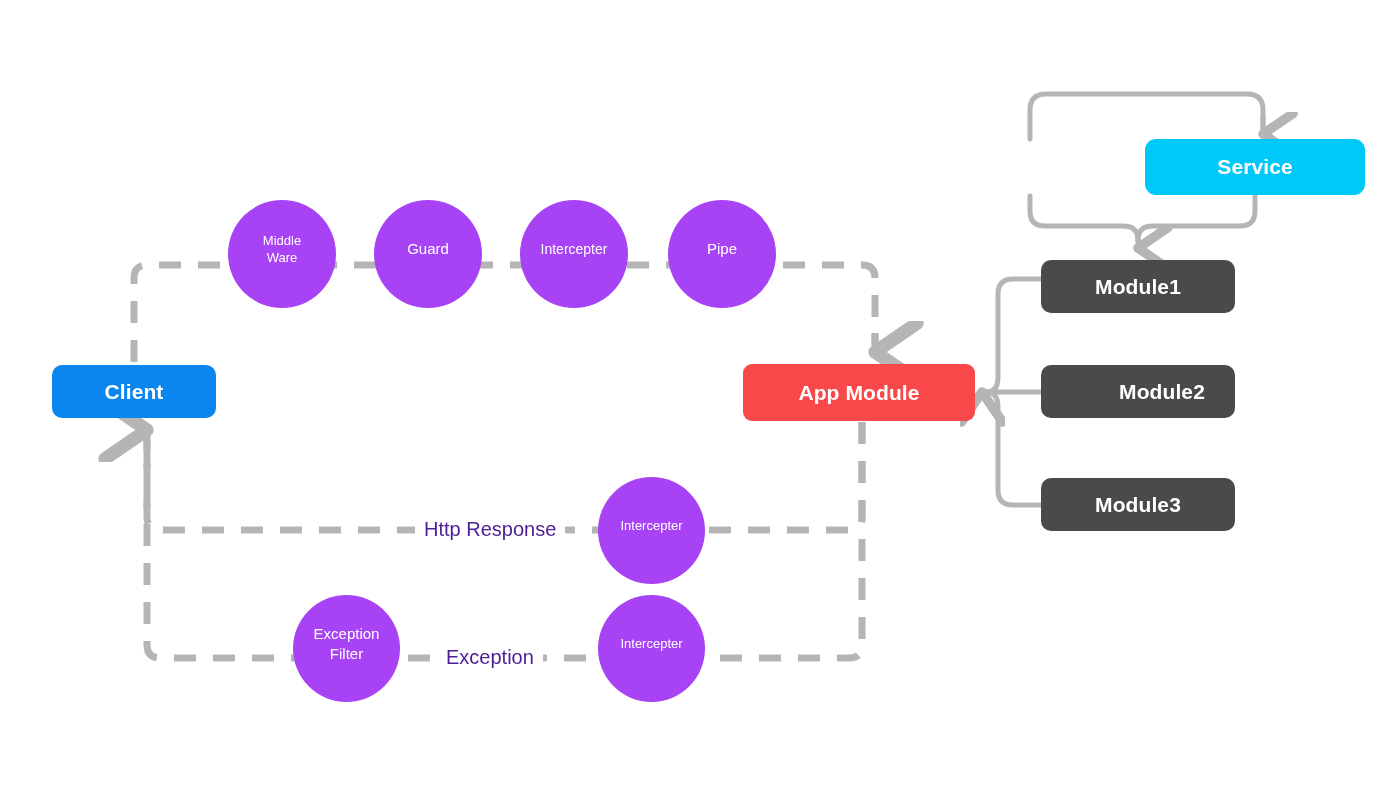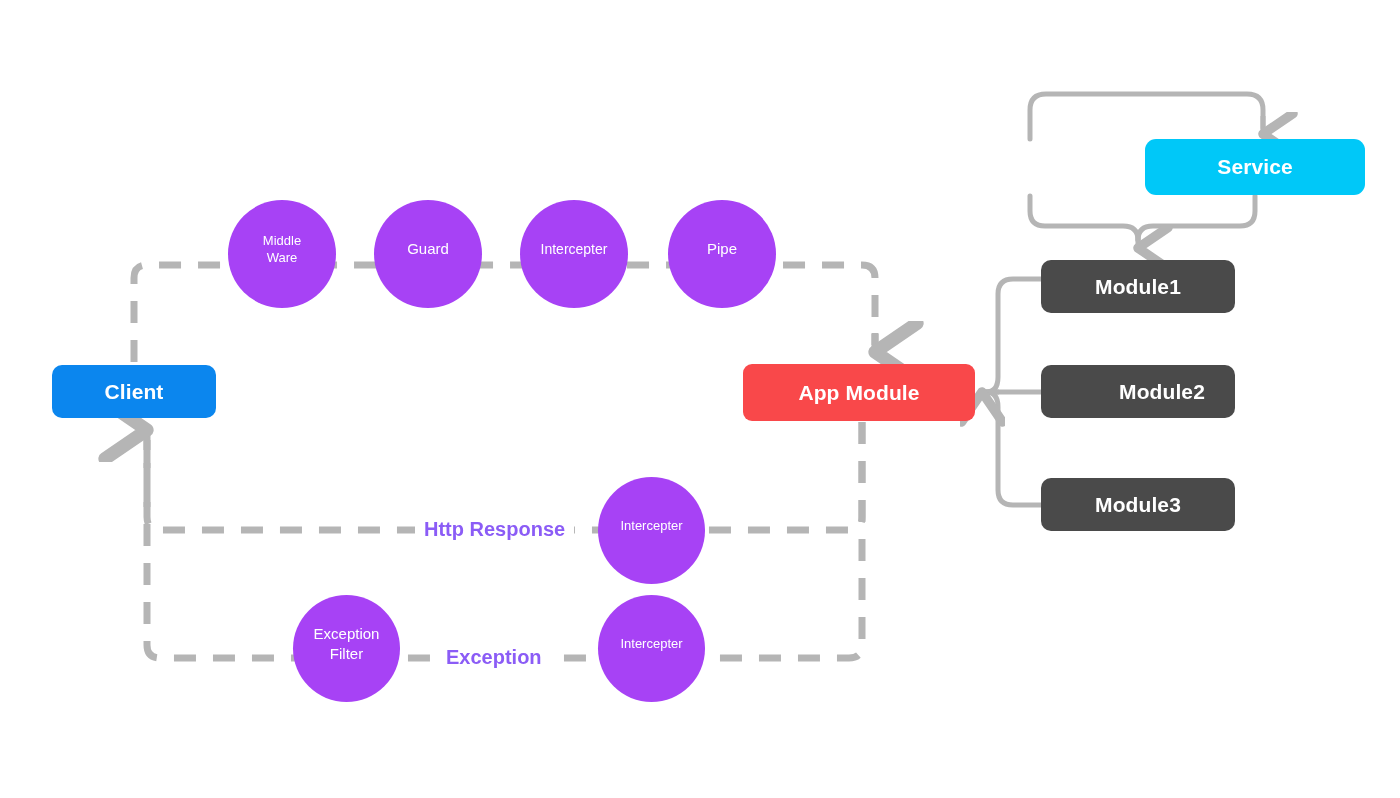--- a/index.html
+++ b/index.html
@@ -69,22 +69,22 @@
   .circ-in1  { left: 520px; top: 200px; width: 108px; height: 108px; font-size: 14px; }
   .circ-pi   { left: 668px; top: 200px; width: 108px; height: 108px; font-size: 15px; justify-content: center; }
   .circ-in2  { left: 598px; top: 477px; width: 107px; height: 107px; font-size: 13px; }
   .circ-in3  { left: 598px; top: 595px; width: 107px; height: 107px; font-size: 13px; }
   .circ-ef   { left: 293px; top: 595px; width: 107px; height: 107px; font-size: 15px; }
   .circ .ctext { transform: translateY(-5px); padding: 0 4px; }
 
   
   .flabel {
     position: absolute;
-    color: #8b5cf6;
-    font-weight: bold;
+    color: #4c1d95;
+    font-weight: normal;
     font-size: 20px;
     white-space: nowrap;
     z-index: 4;
     background: #ffffff;
     padding: 0 9px;
   }
   .lbl-resp { left: 415px; top: 518px; }
   .lbl-exc  { left: 437px; top: 646px; }
 </style>
 </head>

